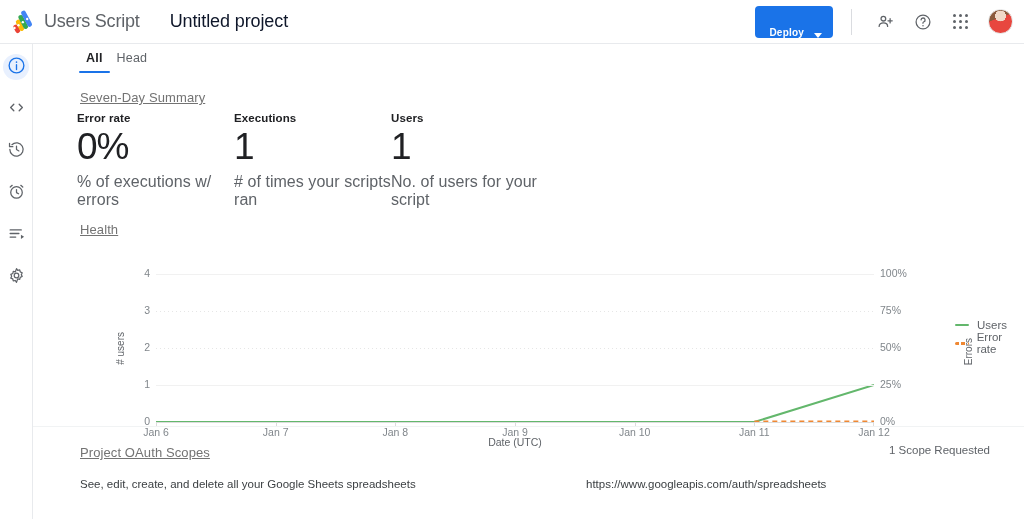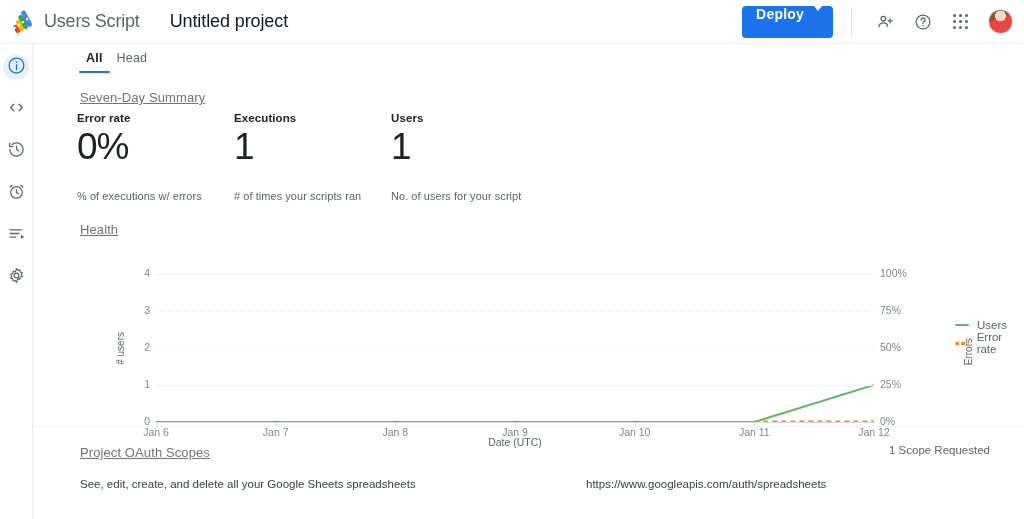--- a/index.html
+++ b/index.html
@@ -28,23 +28,23 @@
     margin-left: 26px; font-size: 18px; color: #0f172a; letter-spacing: -0.1px;
     padding: 3px 4px; border-radius: 3px; cursor: text;
   }
   .topbar-right {
     margin-left: auto; display: flex; align-items: center; height: 100%;
     padding-right: 11px;
   }
   .deploy-btn {
     background: #1a73e8; color: #fff; border: none;
     height: 32px; border-radius: 4px;
-    display: flex; align-items: flex-start; gap: 10px;
+    display: flex; align-items: flex-end; gap: 10px;
     padding: 0 11px 0 14px;
-    font-size: 14px; font-weight: bold; cursor: pointer;
+    font-size: 10px; font-weight: bold; cursor: pointer;
     font-family: "Liberation Sans", sans-serif;
     letter-spacing: 0.2px;
   }
   .caret {
     width: 0; height: 0;
     border-left: 4.5px solid transparent;
     border-right: 4.5px solid transparent;
     border-top: 5px solid #fff;
   }
   .vdiv { width: 1px; height: 26px; background: #dadce0; margin: 0 14px 0 18px; }
@@ -101,21 +101,21 @@
   #health-title  { position: absolute; left: 47px; top: 178px; }
   #scopes-title  { position: absolute; left: 47px; top: 401px; }
   #scopes-count  { position: absolute; right: 34px; top: 400px; font-size: 11.5px; color: #5f6368; }
 
   
   .metrics { position: absolute; left: 44px; top: 68px; display: flex; }
   .metric { width: 157px; }
   .metric.wide { width: 180px; }
   .metric-label { font-size: 11.5px; font-weight: bold; color: #202124; letter-spacing: 0.1px; }
   .metric-value { font-size: 37px; font-weight: 300; color: #202124; line-height: 1.16; margin-top: 2px; letter-spacing: -1px; }
-  .metric-sub { font-size: 11px; color: #5f6368; margin-top: 21px; letter-spacing: 0.05px; }
+  .metric-sub { font-size: 16px; color: #5f6368; margin-top: 4px; letter-spacing: 0.05px; }
 
   
   .chart-area { position: absolute; left: 44px; top: 200px; width: 947px; height: 178px; }
   .plot {
     position: absolute; left: 79px; top: 30px; width: 718px; height: 148px;
   }
   .plot-inner { position: absolute; left: 0; top: 0; width: 718px; height: 148px; }
   .gridline { position: absolute; left: 0; width: 718px; height: 1px; }
   .gridline.solid { background: #f1f1f1; }
   .gridline.dotted {

